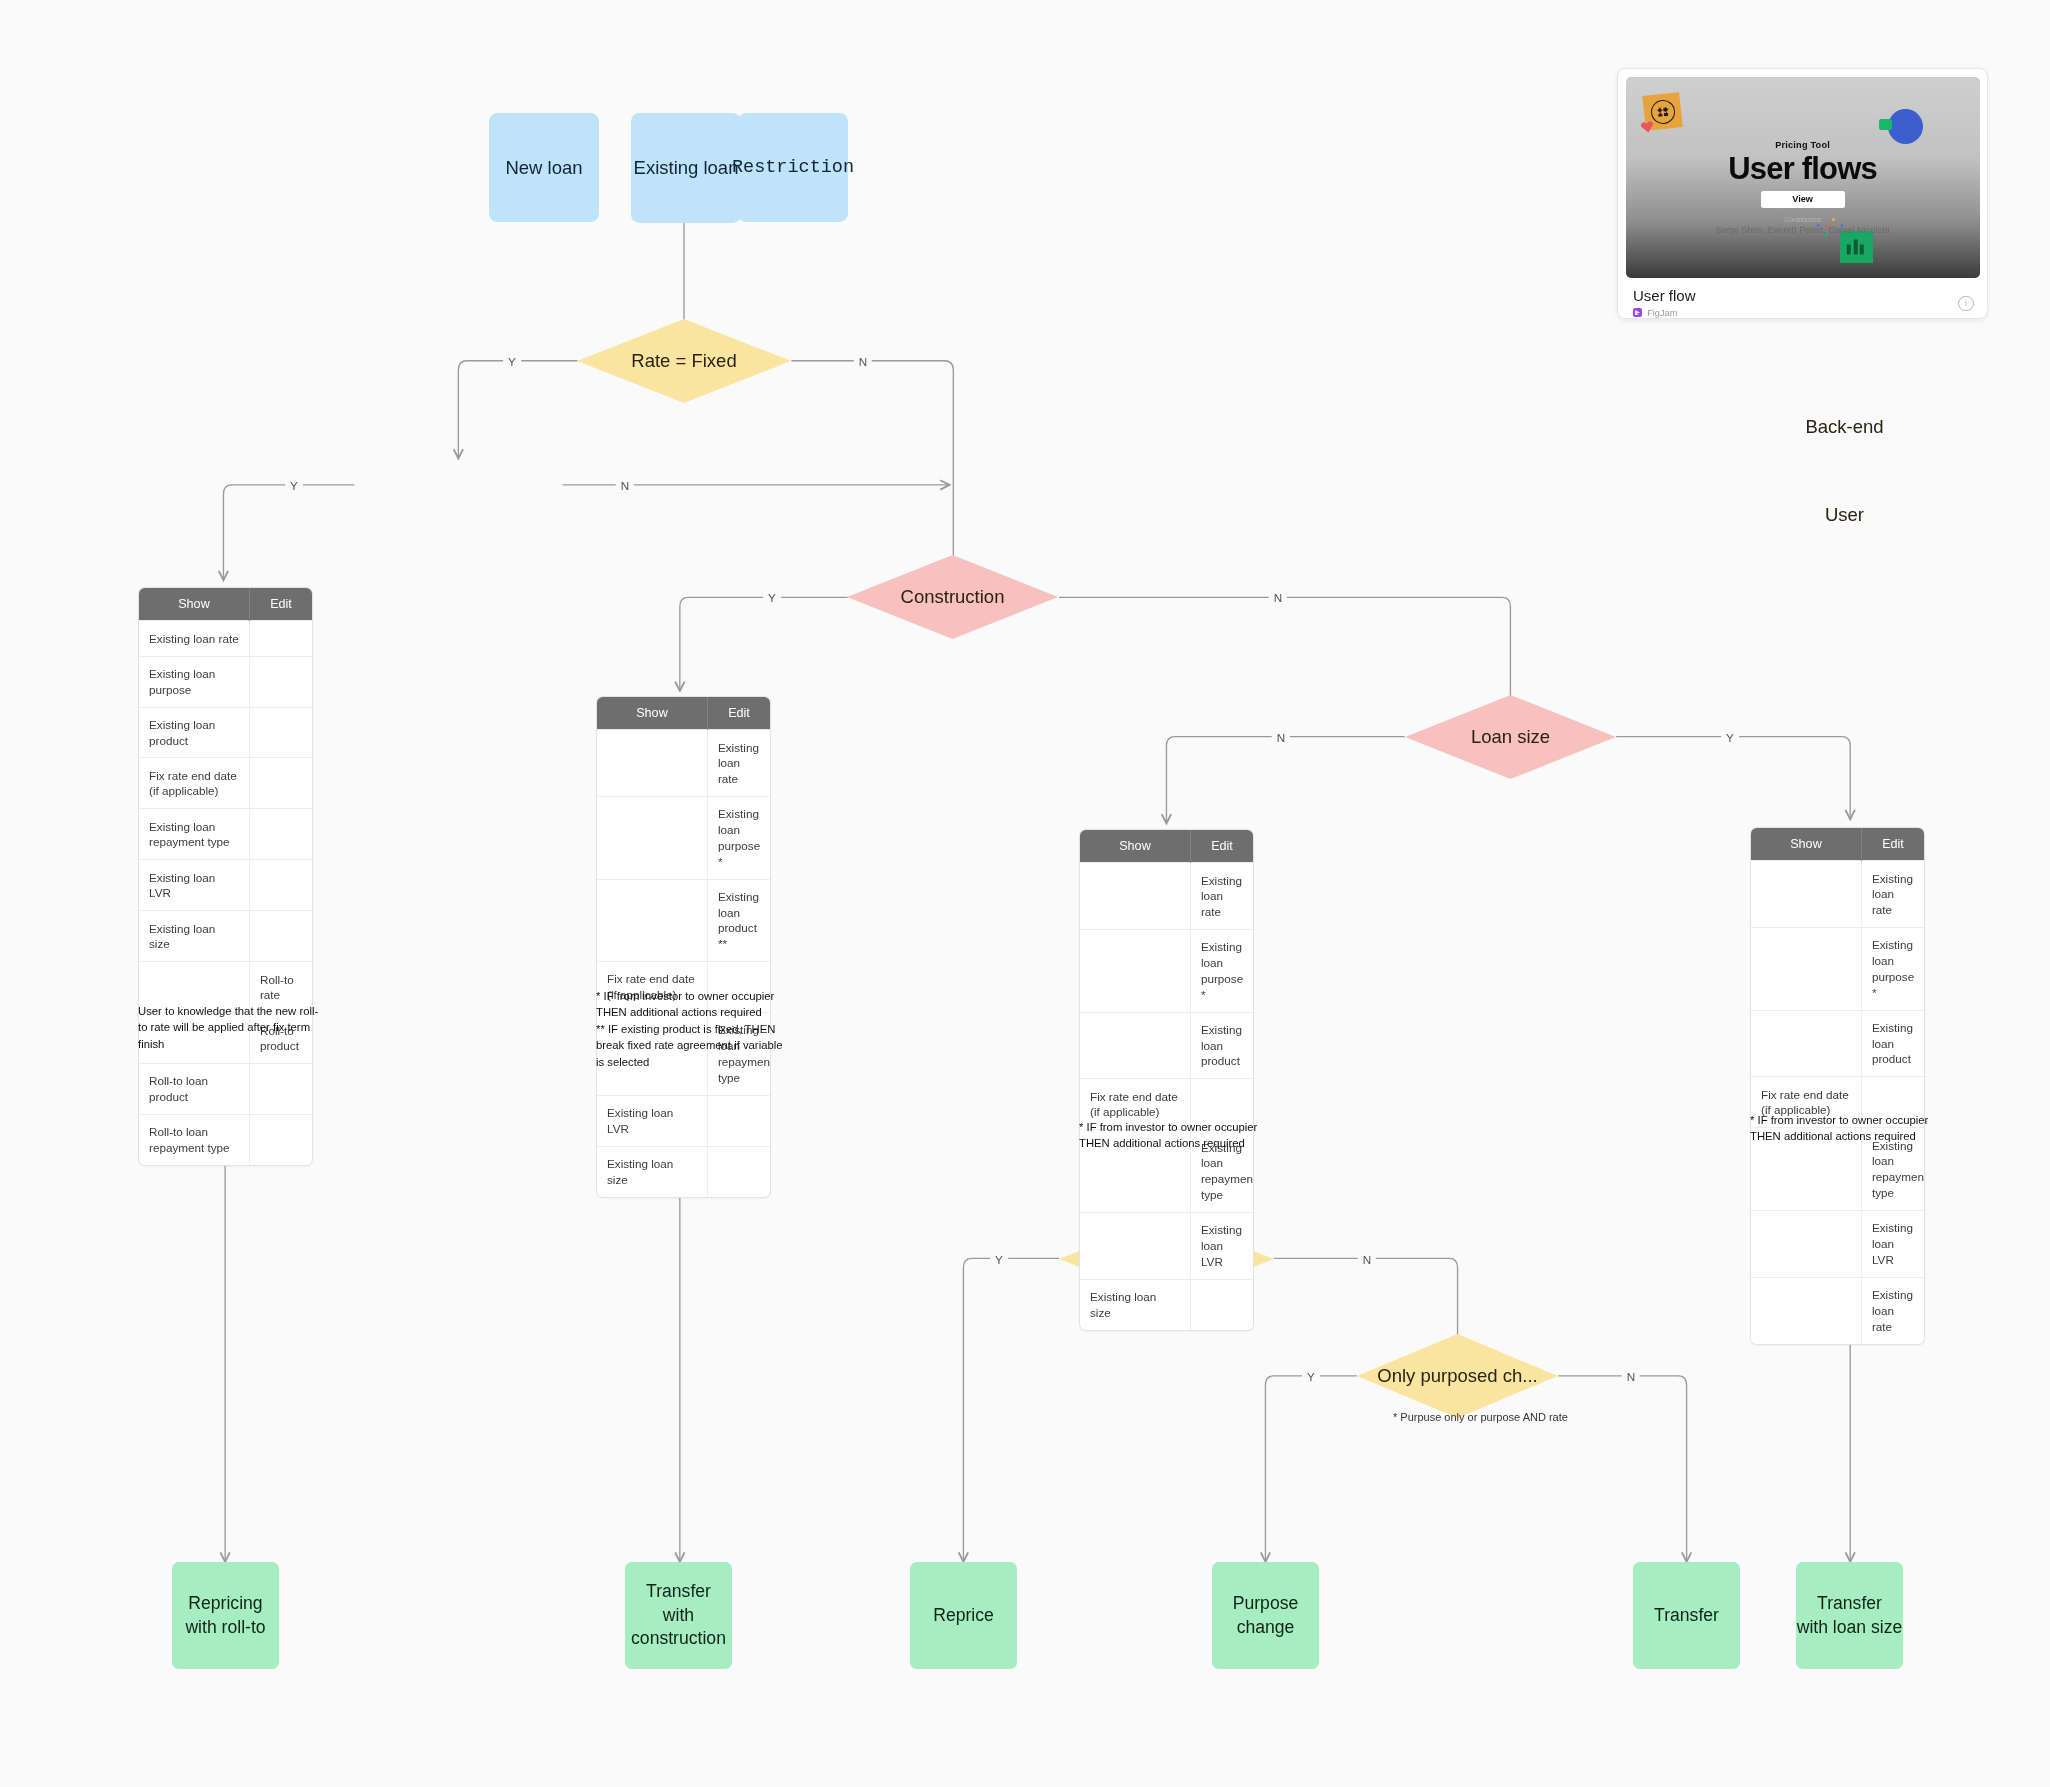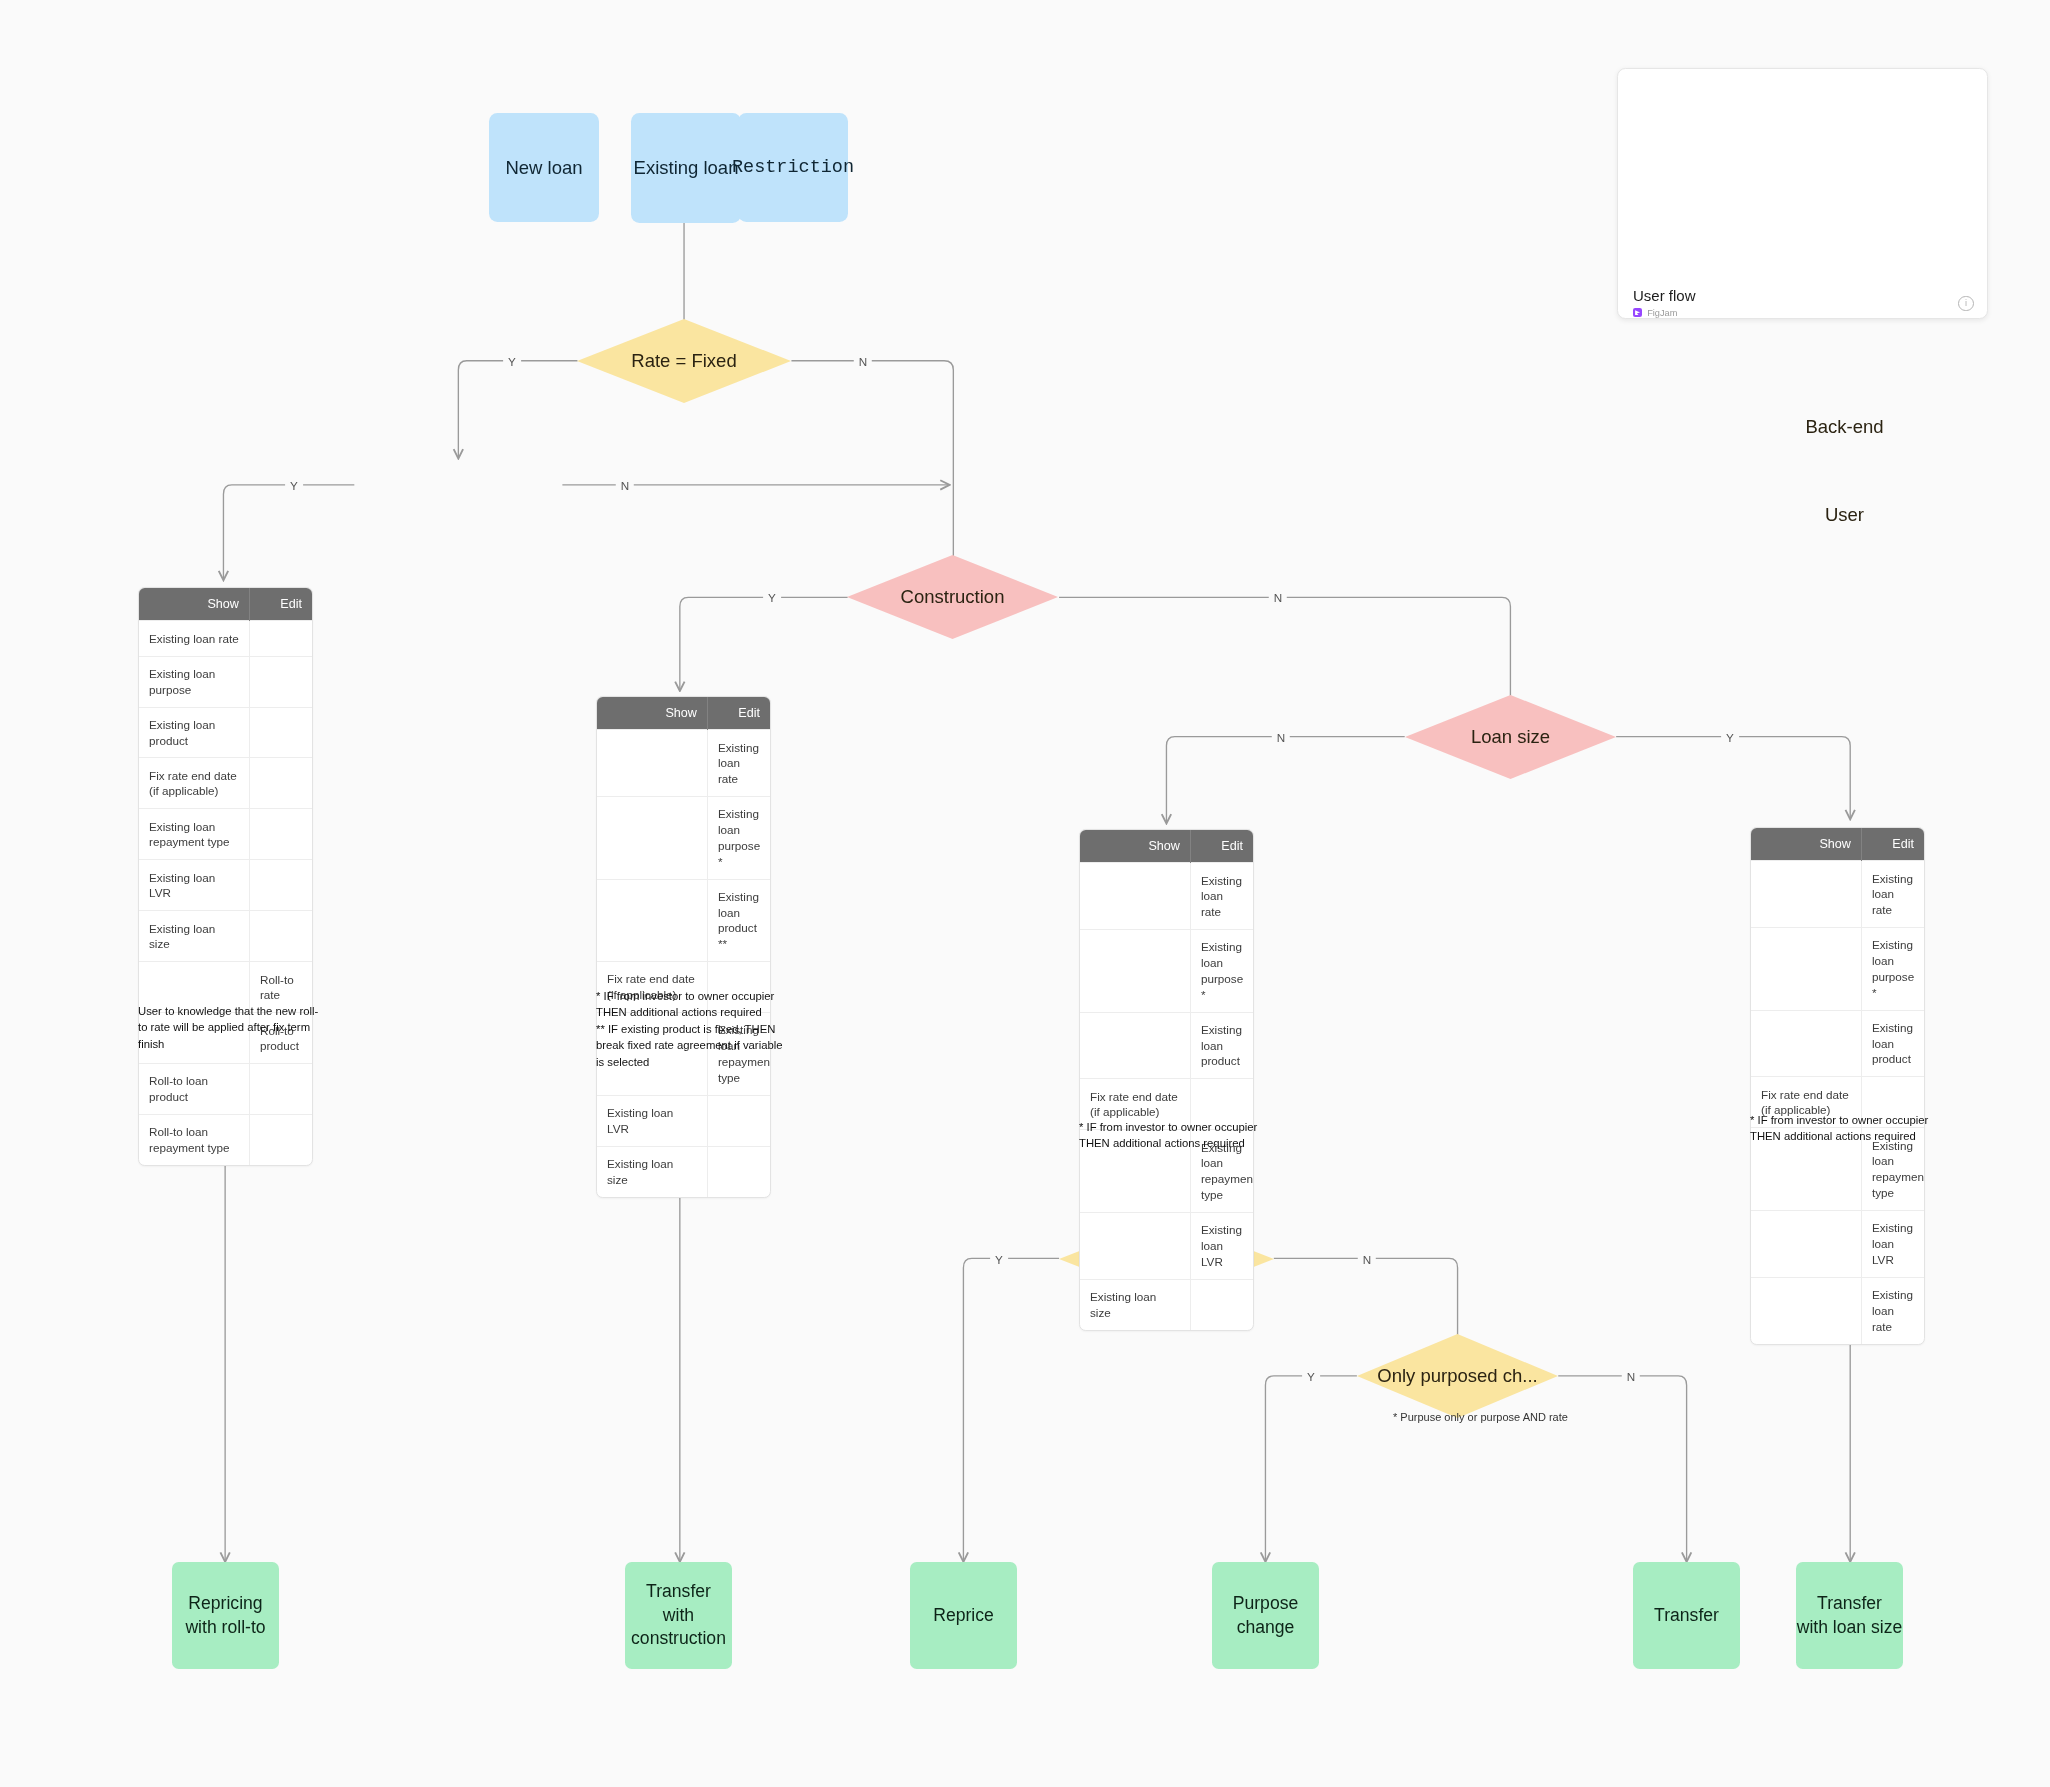--- a/index.html
+++ b/index.html
@@ -50,21 +50,21 @@
   
   .tbl{
     position:absolute;background:#fff;
     border:0.8px solid #e3e3e3;border-radius:6.7px;
     overflow:hidden;box-sizing:border-box;
     box-shadow:0 0.8px 1.7px rgba(0,0,0,.04);
   }
   .tbl table{border-collapse:collapse;width:100%;table-layout:fixed;}
   .tbl th{
     background:#6e6e6e;color:#fff;font-weight:400;
-    font-size:12.6px;text-align:right;padding:9.2px 10px;
+    font-size:12.6px;text-align:center;padding:9.2px 10px;
     border-right:0.8px solid #828282;
   }
   .tbl th:last-child{border-right:none;}
   .tbl td{
     font-size:11.7px;color:#3c3c3c;padding:9.2px 10px;
     border-top:0.8px solid #ededed;border-right:0.8px solid #ededed;
     vertical-align:top;line-height:1.35;
     height:15px;
   }
   .tbl td:last-child{border-right:none;}
@@ -497,20 +497,37 @@
     </div>
   </div>
   <div class="node endbox" style="left:1796px;top:1562px;width:107px;height:107px;">
     <div>
       <div>Transfer</div>
       <div>with loan size</div>
     </div>
   </div>
 
   <div id="figcard">
+    <div id="figthumb">
+      <div class="sticky-orange">
+          <div class="glyph"></div>
+        </div>
+      <div class="heart-red"></div>
+      <div class="blue-circle"></div>
+      <div class="green-thumb"></div>
+      <div class="confetti"></div>
+      <div class="green-sticky">
+          <div class="g"></div>
+        </div>
+      <div class="fig-eyebrow">Pricing Tool</div>
+      <div class="fig-title">User flows</div>
+      <div class="fig-view">View</div>
+      <div class="fig-contrib-label">Contributors</div>
+      <div class="fig-contrib">Senyi Shen, Everett Perez, Daniel Nicoletti</div>
+    </div>
     <div id="figfooter">
       <div class="ff-title">User flow</div>
       <div class="ff-sub">
         <span class="badge"></span>
         <span class="txt">FigJam</span>
       </div>
       <div class="ff-info">i</div>
     </div>
   </div>
 

